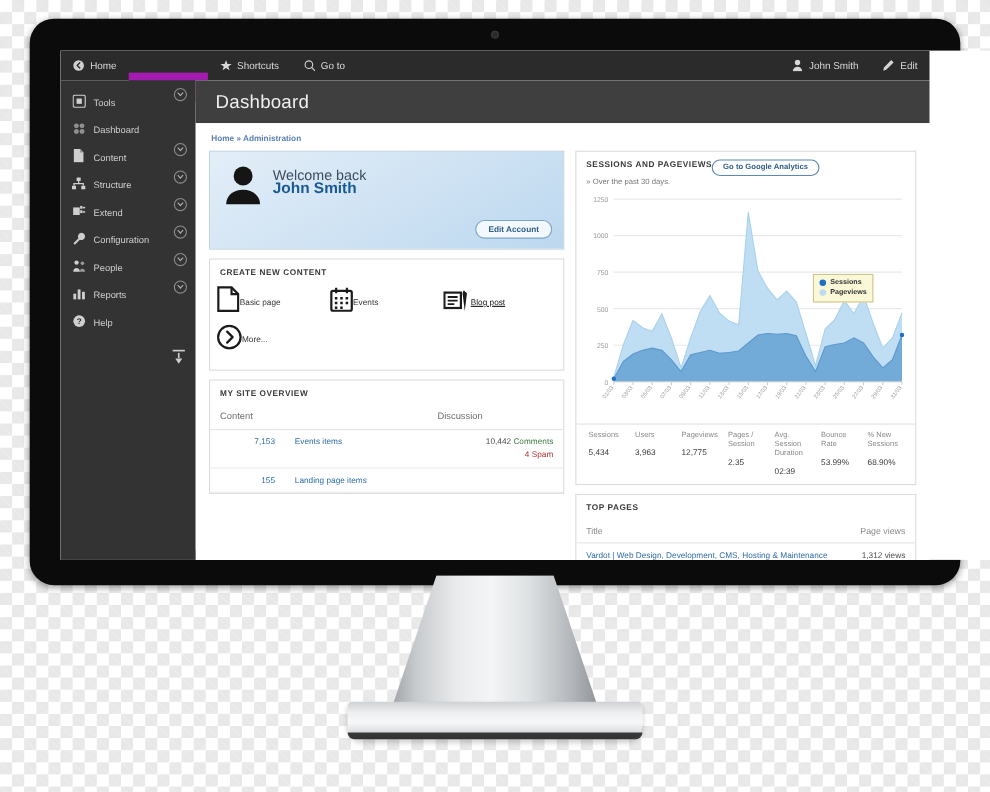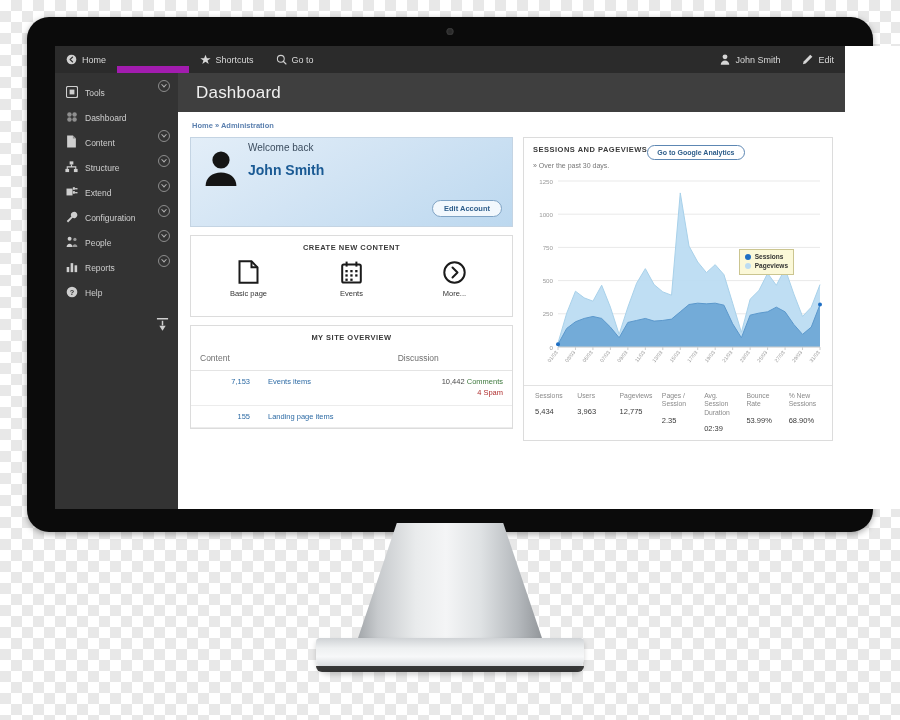--- a/index.html
+++ b/index.html
@@ -60,36 +60,36 @@
   .page-head{height:39px;background:#3f3f3f;display:flex;align-items:center;padding-left:18px;}
   .page-title{color:#efefef;font-size:17px;font-weight:400;letter-spacing:.2px;}
   .page-body{padding:9px 12px 0 12px;background:#fff;height:388px;box-sizing:border-box;}
   .crumb{font-size:7.5px;color:#5a7fae;margin:0 0 7px 2px;font-weight:bold;}
   .cols{display:flex;gap:10px;}
   .col-l{width:323px;}
   .col-r{width:310px;}
 
   .card{border:1px solid #dcdcdc;background:#fff;margin-bottom:8px;}
   .card-head{font-size:7.5px;font-weight:bold;color:#3a3a3a;letter-spacing:.5px;
-      padding:7px 9px 6px 9px;text-align:center;}
+      padding:7px 9px 6px 9px;}
 
   
   .welcome{height:88px;border:1px solid #c4d4e3;
      background:linear-gradient(150deg,#e3eef8 0%,#d2e4f4 45%,#bcd8ef 100%);
      position:relative;margin-bottom:8px;}
   .avatar{position:absolute;left:13px;top:12px;width:34px;height:36px;}
-  .wb-sub{position:absolute;left:57px;top:4px;font-size:10px;color:#3b4c5e;}
+  .wb-sub{position:absolute;left:57px;top:14px;font-size:13px;color:#3b4c5e;}
   .wb-name{position:absolute;left:57px;top:24px;font-size:14px;color:#1a5a94;font-weight:bold;}
   .btn-pill{position:absolute;right:10px;bottom:9px;border:1px solid #7fa3c4;
      background:#f2f8fd;border-radius:11px;padding:3px 11px;font-size:7.5px;
      color:#2d5d8a;font-weight:bold;}
 
   
   .cc-grid{display:flex;flex-wrap:wrap;padding:0 6px 10px 6px;}
-  .cc-item{width:33.33%;display:flex;flex-direction:column;align-items:center;
+  .cc-item{width:33.33%;display:flex;flex-direction:row;align-items:center;
      padding-top:2px;padding-bottom:8px;}
   .cc-icon{height:24px;display:flex;align-items:flex-end;justify-content:center;}
   .cc-label{font-size:7.5px;color:#333;margin-top:5px;}
   .cc-label.link{color:#111;text-decoration:underline;}
 
   
   .ovt{width:100%;border-collapse:collapse;font-size:7.5px;}
   .ovt th{text-align:left;color:#6f6f6f;font-weight:normal;font-size:8.5px;
       padding:5px 9px 7px 9px;border-bottom:1px solid #e4e4e4;}
   .ovt td{padding:6px 9px;border-bottom:1px solid #ececec;vertical-align:top;}
@@ -365,20 +365,32 @@
                           <rect x="9.3" y="13.3" width="2.3" height="2.3"></rect>
                           <rect x="14.2" y="13.3" width="2.3" height="2.3"></rect>
                           <rect x="4.4" y="17.6" width="2.3" height="2.3"></rect>
                           <rect x="9.3" y="17.6" width="2.3" height="2.3"></rect>
                         </g>
                       </svg>
                   </div>
                   <div class="cc-label">Events</div>
                 </div>
 
+                <div class="cc-item">
+                  <div class="cc-icon">
+                    <svg width="25" height="21" viewBox="0 0 25 21">
+                        <rect x="1" y="3" width="15" height="14" fill="none" stroke="#1b1b1b" stroke-width="2"></rect>
+                        <line x1="4" y1="7" x2="13" y2="7" stroke="#1b1b1b" stroke-width="1.6"></line>
+                        <line x1="4" y1="10.2" x2="13" y2="10.2" stroke="#1b1b1b" stroke-width="1.6"></line>
+                        <line x1="4" y1="13.4" x2="10" y2="13.4" stroke="#1b1b1b" stroke-width="1.6"></line>
+                        <path d="M18.5 0.8 L21.5 3.6 L19.5 20 L17.5 3.6 Z" fill="#1b1b1b"></path>
+                      </svg>
+                  </div>
+                  <div class="cc-label link">Blog post</div>
+                </div>
 
                 <div class="cc-item">
                   <div class="cc-icon">
                     <svg width="23" height="23" viewBox="0 0 23 23">
                         <circle cx="11.5" cy="11.5" r="10.2" fill="none" stroke="#1b1b1b" stroke-width="2"></circle>
                         <path d="M9.5 6.5 L14.5 11.5 L9.5 16.5" fill="none" stroke="#1b1b1b" stroke-width="2" stroke-linecap="round" stroke-linejoin="round"></path>
                       </svg>
                   </div>
                   <div class="cc-label">More...</div>
                 </div>
@@ -521,20 +533,31 @@
                   <div class="st-h">Bounce Rate</div>
                   <div class="st-v">53.99%</div>
                 </div>
                 <div class="st">
                   <div class="st-h">% New Sessions</div>
                   <div class="st-v">68.90%</div>
                 </div>
               </div>
             </div>
 
+            <div class="card">
+              <div class="card-head">TOP PAGES</div>
+              <div class="tp-row tp-head">
+                <span>Title</span>
+                <span>Page views</span>
+              </div>
+              <div class="tp-row">
+                <span class="tp-link">Vardot | Web Design, Development, CMS, Hosting &amp; Maintenance</span>
+                <span class="tp-views">1,312 views</span>
+              </div>
+            </div>
 
           </div>
         </div>
       </div>
     </div>
   </div>
 </div>
 
 <div id="neck-inner"></div>
 <div id="foot"></div>

